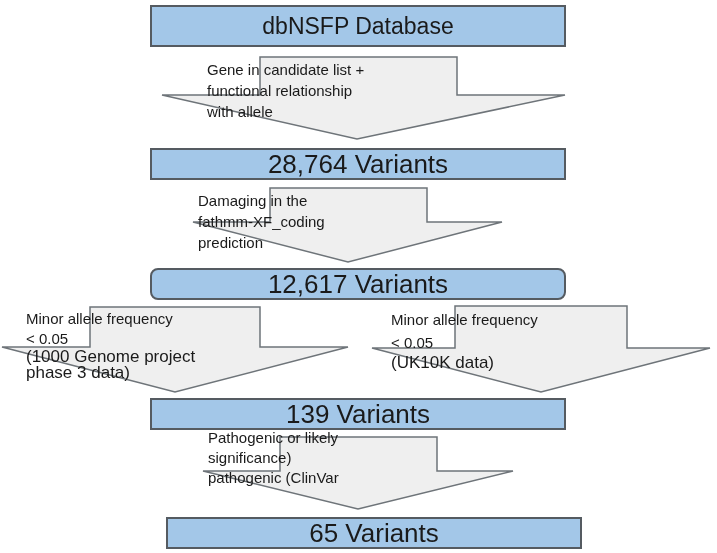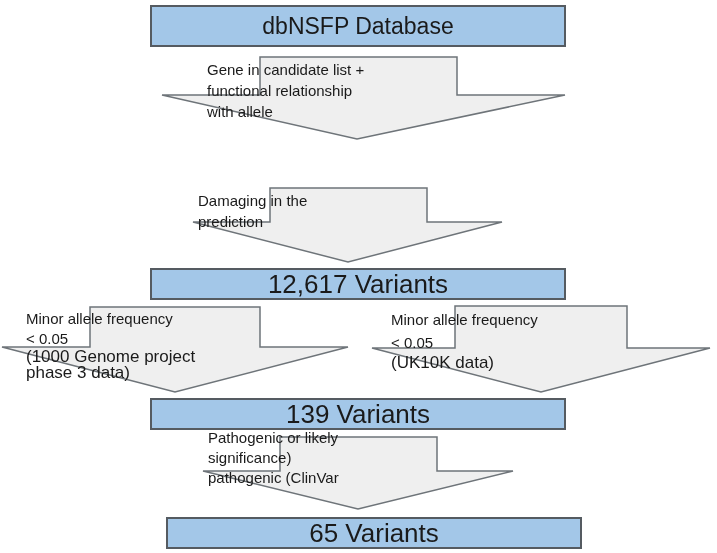--- a/index.html
+++ b/index.html
@@ -22,21 +22,21 @@
     position:absolute;left:150px;width:416px;
     background:var(--box-fill,#a3c7e8);
     border:2px solid var(--box-border,#555b61);
     box-sizing:border-box;
     display:flex;align-items:center;justify-content:center;
     white-space:nowrap;
   }
   .box-top   {top:5px;  height:42px;font-size:23px;}
   .box-mid   {height:32px;font-size:26px;}
   .box-28764 {top:148px;}
-  .box-12617 {top:268px;}
+  .box-12617 {top:268px;border-radius:8px;}
   .box-139   {top:398px;}
   .box-65    {top:517px;margin-left:16px;}
   .alabel{
     position:absolute;width:300px;text-align:left;
     font-size:15px;line-height:21px;
   }
   .alabel-1{left:207px;top:59px;}
   .alabel-2{left:198px;top:190px;}
   .alabel-3{left:26px; top:309px;line-height:20px;}
   .alabel-4{left:391px;top:308px;line-height:23px;}
@@ -60,23 +60,27 @@
   <div class="box box-top">
     <span>dbNSFP Database</span>
   </div>
 
   <div class="alabel alabel-1">
     <div>Gene in candidate list +</div>
     <div>functional relationship</div>
     <div>with allele</div>
   </div>
 
+  <div class="box box-mid box-28764">
+    <span>28,764 Variants</span>
+  </div>
 
   <div class="alabel alabel-2">
     <div>Damaging in the</div>
+    <div>fathmm-XF_coding</div>
     <div>prediction</div>
   </div>
 
   <div class="box box-mid box-12617">
     <span>12,617 Variants</span>
   </div>
 
   <div class="alabel alabel-3">
     <div>Minor allele frequency</div>
     <div>&lt; 0.05</div>

